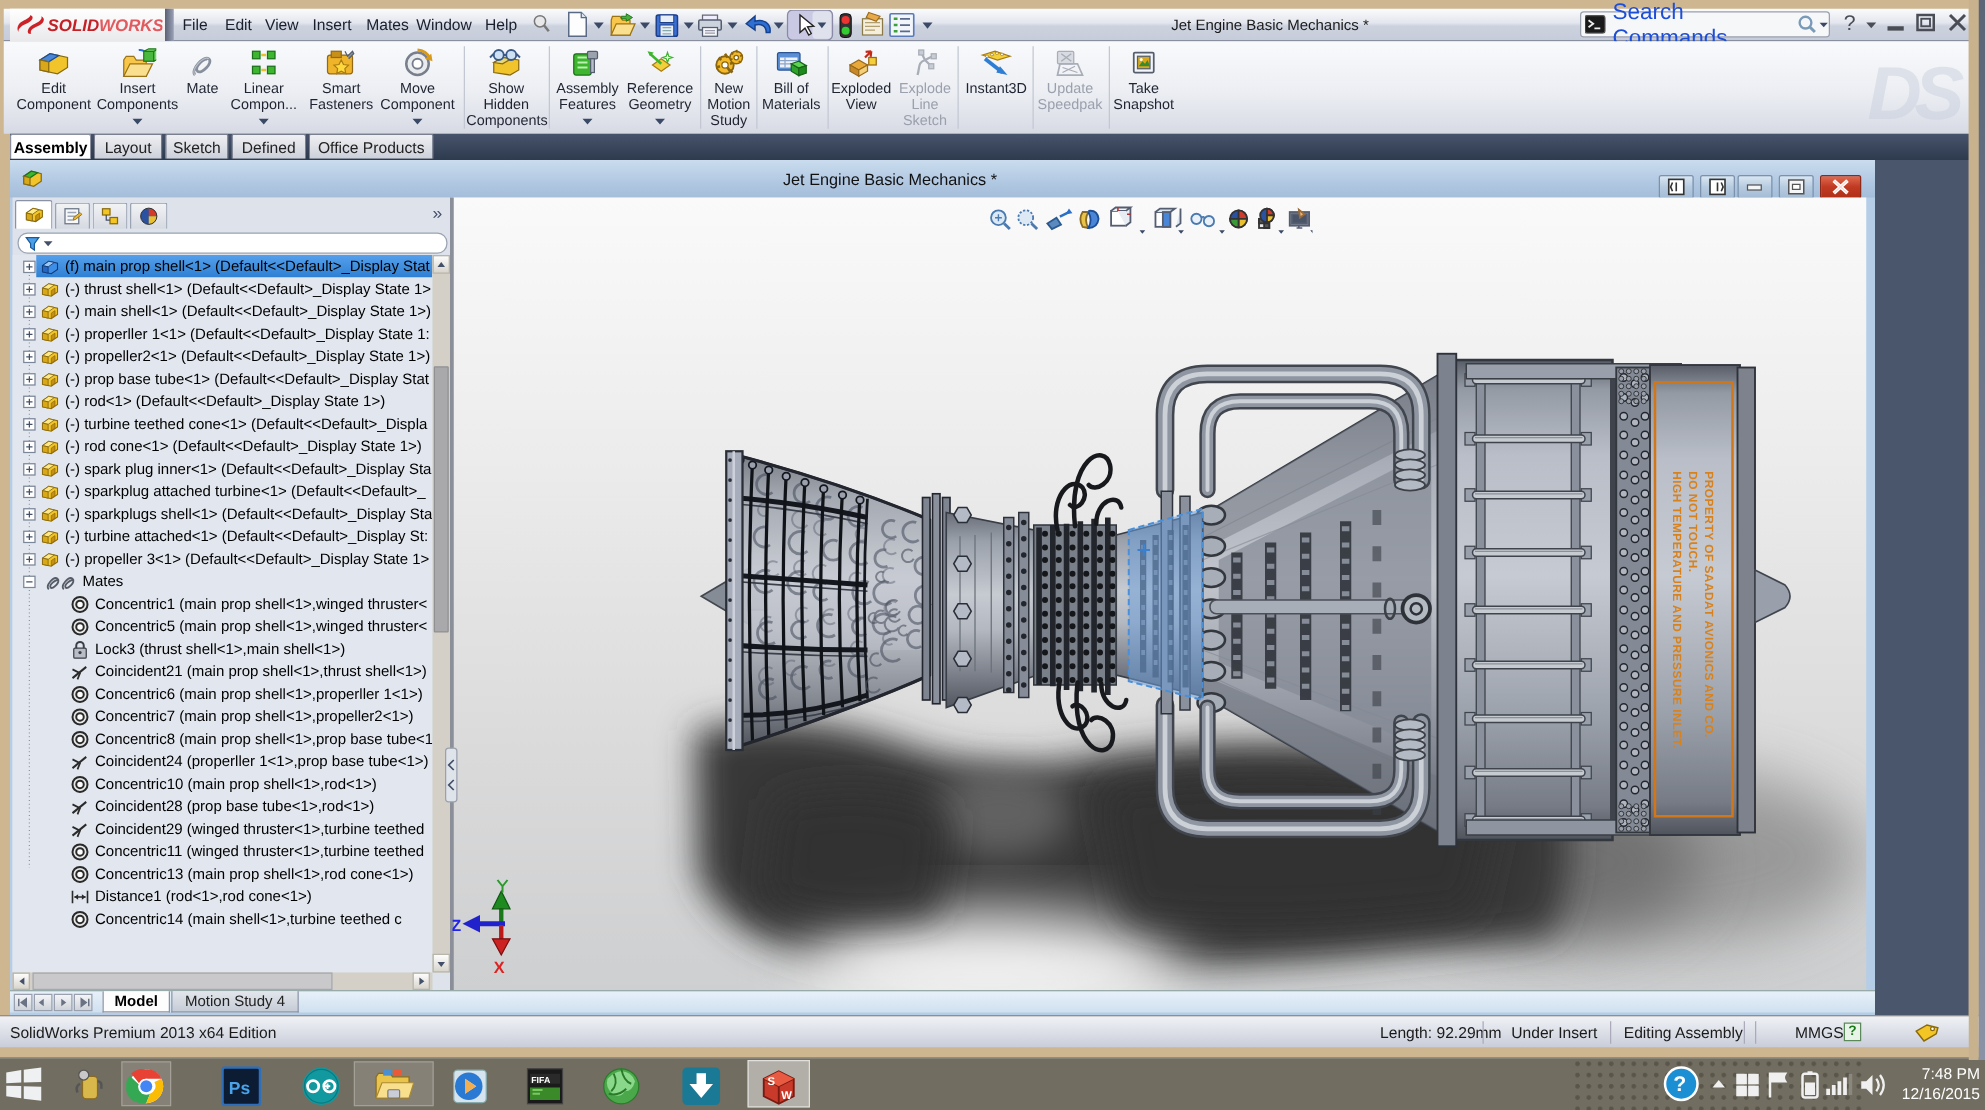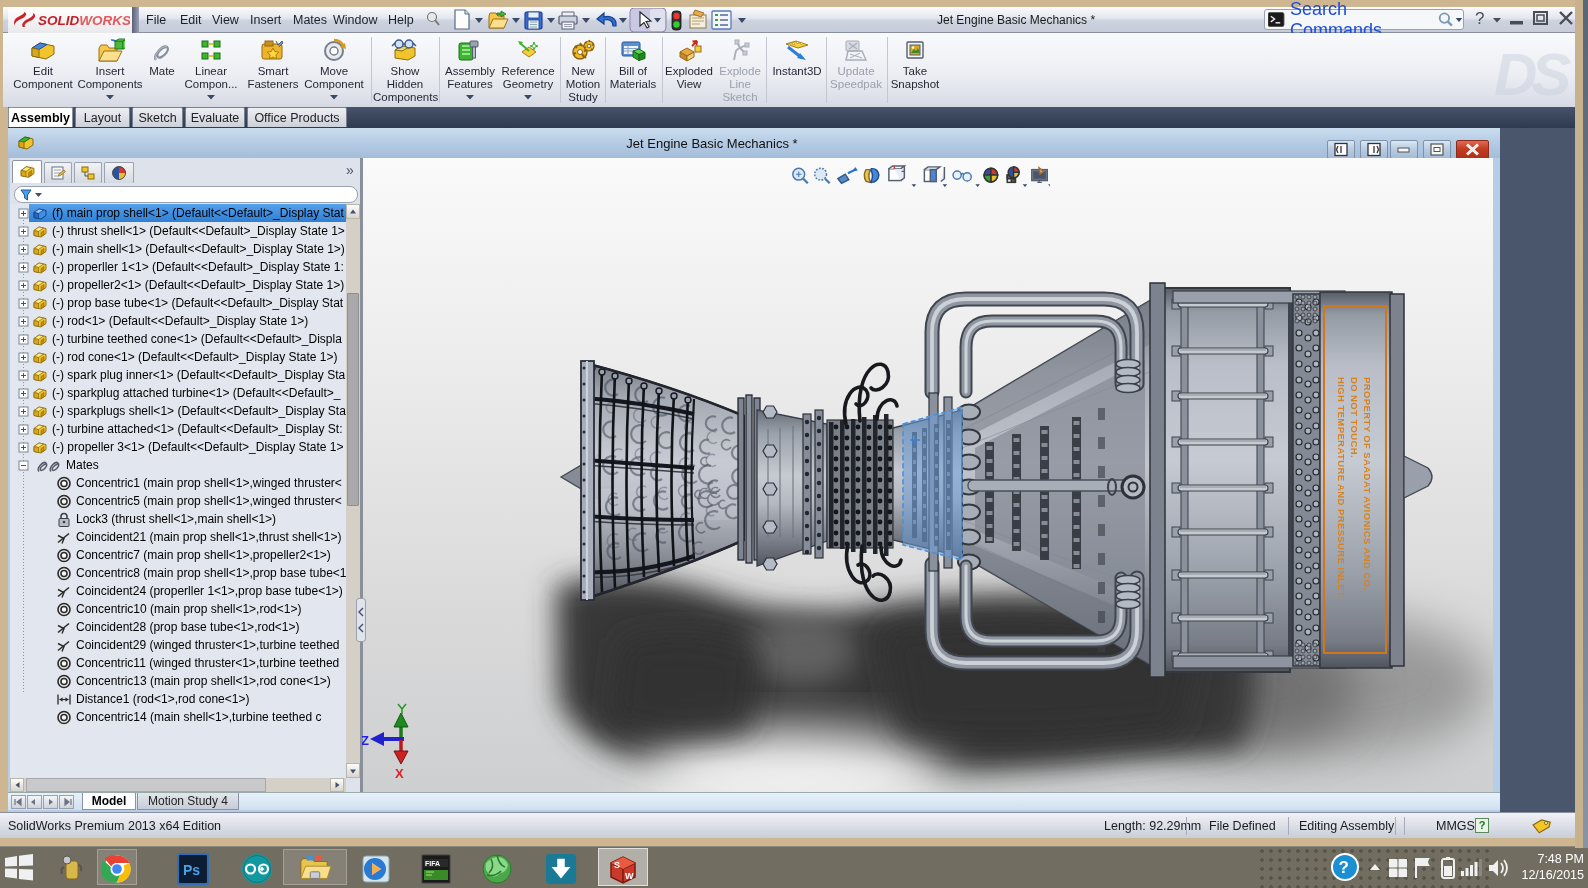--- a/index.html
+++ b/index.html
@@ -323,21 +323,21 @@
     </div>
     <svg class="abs" style="left:0;top:0" width="960" height="74" viewBox="0 0 960 74">
       <path d="M103,62 l8,0 l-4,4.5 z M204,62 l8,0 l-4,4.5 z M327,62 l8,0 l-4,4.5 z M463,62 l8,0 l-4,4.5 z M521,62 l8,0 l-4,4.5 z" fill="#3a4a66"></path>
     </svg>
   </div>
   <div class="abs" id="dswm">DS</div>
   <div class="abs" id="tabstrip">
     <div class="tab active" style="left:0px;width:65px">Assembly</div>
     <div class="tab idle" style="left:67px;width:55px">Layout</div>
     <div class="tab idle" style="left:124px;width:51px">Sketch</div>
-    <div class="tab idle" style="left:177px;width:60px">Evaluate</div>
+    <div class="tab idle" style="left:177px;width:60px">Defined</div>
     <div class="tab idle" style="left:239px;width:100px">Office Products</div>
   </div>
   <div class="abs" id="docframe"></div>
   <div class="abs" id="doctitle">
     <svg class="abs" style="left:8px;top:5px" width="20" height="20" viewBox="0 0 20 20">
         <path d="M3,8 L9,4 L17,6 L17,12 L11,16 L3,14 Z" fill="#f0c42a" stroke="#8a6a10"></path>
         <path d="M3,8 L9,4 L14,5.2 L8,9.2 Z" fill="#3db52e" stroke="#1a701a"></path>
         <path d="M8,9.2 L8,15.2 L3,14 L3,8 Z" fill="#d8a818" stroke="#8a6a10"></path>
       </svg>
     <div class="txt">Jet Engine Basic Mechanics *</div>
@@ -596,20 +596,26 @@
         <svg class="tico" style="margin-left:46px" width="16" height="17" viewBox="0 0 16 16">
           <use href="#sym-lock"></use>
         </svg>
         <span class="ttext">Lock3 (thrust shell&lt;1&gt;,main shell&lt;1&gt;)</span>
       </div>
     <div class="trow">
         <svg class="tico" style="margin-left:46px" width="16" height="17" viewBox="0 0 16 16">
           <use href="#sym-coin"></use>
         </svg>
         <span class="ttext">Coincident21 (main prop shell&lt;1&gt;,thrust shell&lt;1&gt;)</span>
+      </div>
+    <div class="trow">
+        <svg class="tico" style="margin-left:46px" width="16" height="17" viewBox="0 0 16 16">
+          <use href="#sym-conc"></use>
+        </svg>
+        <span class="ttext">Concentric6 (main prop shell&lt;1&gt;,properller 1&lt;1&gt;)</span>
       </div>
     <div class="trow">
         <svg class="tico" style="margin-left:46px" width="16" height="17" viewBox="0 0 16 16">
           <use href="#sym-conc"></use>
         </svg>
         <span class="ttext">Concentric7 (main prop shell&lt;1&gt;,propeller2&lt;1&gt;)</span>
       </div>
     <div class="trow">
         <svg class="tico" style="margin-left:46px" width="16" height="17" viewBox="0 0 16 16">
           <use href="#sym-conc"></use>
@@ -1282,21 +1288,21 @@
             <path d="M54,4 l4,3 l-4,3 z M60,4 v6" stroke="#6a7384" stroke-width="1.2"></path>
           </g>
         </svg>
     </div>
     <div class="abs" style="left:74px;top:0;width:54px;height:17px;background:#fdfdfe;border:1px solid #8a93a5;border-top:none;font-size:12px;font-weight:bold;text-align:center;padding-top:1px">Model</div>
     <div class="abs" style="left:129px;top:0;width:102px;height:17px;background:linear-gradient(#e2e6ec,#c6ccd6);border:1px solid #8a93a5;border-top:none;font-size:12px;text-align:center;padding-top:1px;color:#222">Motion Study 4</div>
   </div>
   <div class="abs" id="statusbar">
     <span class="abs" style="left:8px;top:6px">SolidWorks Premium 2013 x64 Edition</span>
     <span class="abs" style="left:1104px;top:6px">Length: 92.29mm</span>
-    <span class="abs" style="left:1209px;top:6px">File Defined</span>
+    <span class="abs" style="left:1209px;top:6px">Under Insert</span>
     <span class="abs" style="left:1299px;top:6px">Editing Assembly</span>
     <span class="abs" style="left:1436px;top:6px">MMGS</span>
     <div class="abs" style="left:1475px;top:5px;width:14px;height:15px;background:#e8f4e8;border:1px solid #5a8a5a;color:#1a7a1a;font-size:11px;font-weight:bold;text-align:center">?</div>
     <div class="abs" style="left:1186px;top:4px;width:1px;height:18px;background:#aab"></div>
     <div class="abs" style="left:1288px;top:4px;width:1px;height:18px;background:#aab"></div>
     <div class="abs" style="left:1395px;top:4px;width:1px;height:18px;background:#aab"></div>
     <div class="abs" style="left:1404px;top:4px;width:1px;height:18px;background:#aab"></div>
     <svg class="abs" style="left:1530px;top:4px" width="22" height="18" viewBox="0 0 22 18">
         <path d="M3,10 L10,3 L19,3 L19,8 L11,16 Z" fill="#f3c625" stroke="#8a6a10" stroke-width="1.2" transform="rotate(15 11 9)"></path>
         <circle cx="16" cy="6" r="1.5" fill="#fff" stroke="#8a6a10"></circle>

